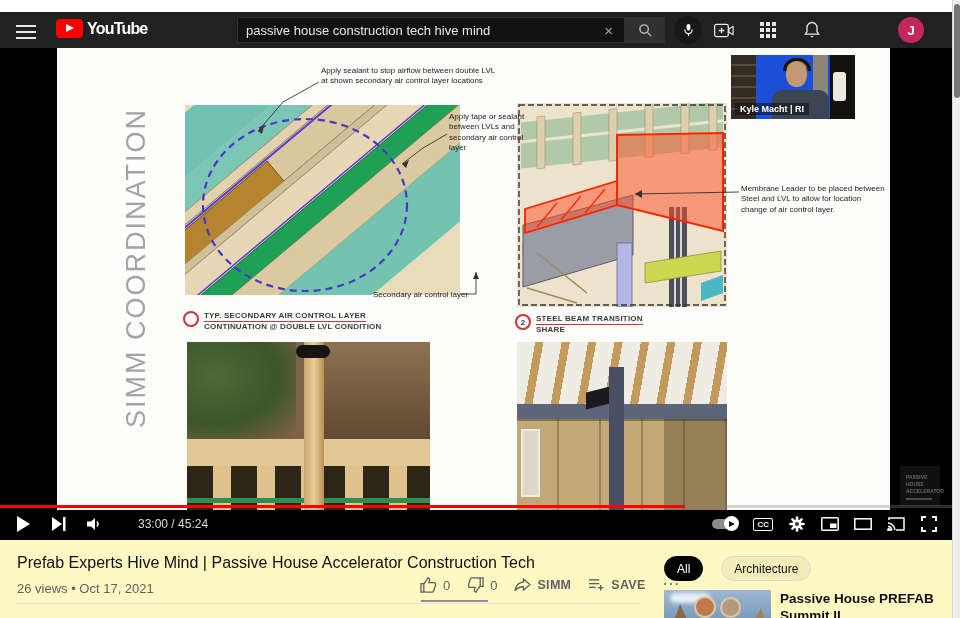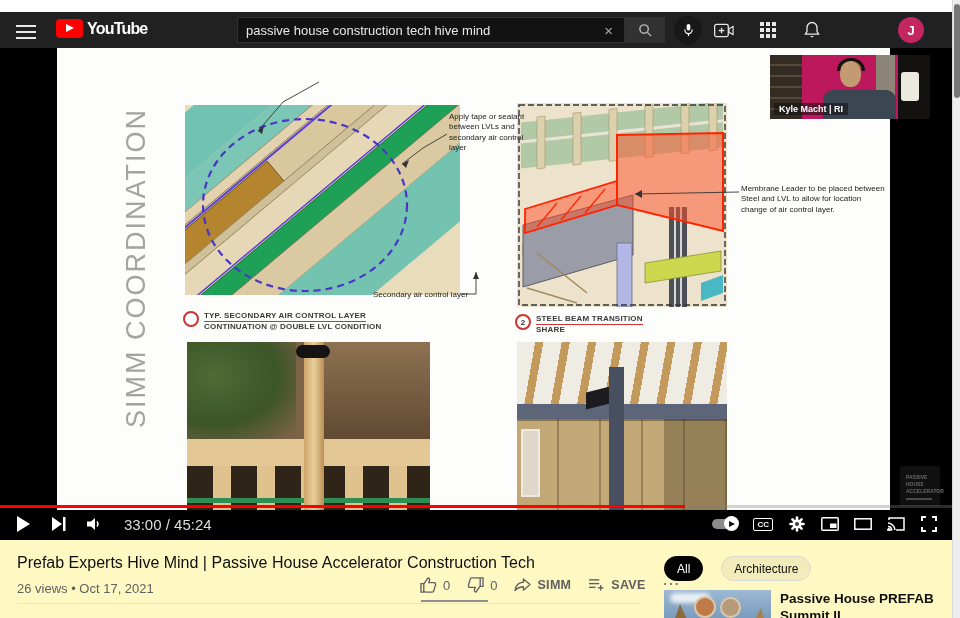--- a/index.html
+++ b/index.html
@@ -60,42 +60,42 @@
   .photo2 { left:460px; width:210px; background:#cbb88e; }
   .p2-ceiling { position:absolute; top:0; left:0; width:100%; height:42%; background:repeating-linear-gradient(100deg, #efece4 0 18px, #c49a5c 18px 26px); }
   .p2-wall { position:absolute; bottom:0; left:0; width:100%; height:58%; background:repeating-linear-gradient(90deg, #c2a876 0 40px, #9a8258 40px 42px); }
   .p2-wall-shadow { position:absolute; bottom:0; right:0; width:30%; height:58%; background:rgba(70,55,35,0.35); }
   .p2-beam { position:absolute; top:37%; left:0; width:100%; height:9%; background:#5c6678; box-shadow:0 2px 0 rgba(0,0,0,0.3); }
   .p2-col { position:absolute; left:44%; top:15%; width:7%; height:85%; background:#474f60; }
   .p2-gusset { position:absolute; left:33%; top:28%; width:13%; height:10%; background:#1c1c20; transform:skewY(-14deg); }
   .p2-window { position:absolute; left:2%; top:52%; width:9%; height:40%; background:#ded8c8; border:2px solid #efeae0; }
 
   
-  .webcam { position:absolute; left:770px; top:19px; width:160px; height:64px; background:#be185d; overflow:hidden; z-index:5; }
+  .webcam { position:absolute; left:731px; top:19px; width:124px; height:64px; background:#1d4ed8; overflow:hidden; z-index:5; }
   .wc-shelf { position:absolute; left:0; top:0; width:20%; height:100%; background:repeating-linear-gradient(180deg, #342c22 0 9px, #57493a 9px 11px); }
   .wc-door { position:absolute; right:22%; top:0; width:12%; height:100%; background:#8d8577; }
   .wc-dark { position:absolute; right:0; top:0; width:20%; height:100%; background:#141210; }
   .wc-lamp { position:absolute; right:7%; top:26%; width:11%; height:46%; background:#eceadf; border-radius:3px; }
   .wc-phones { position:absolute; left:42%; top:4%; width:28px; height:13px; border:3px solid #14110e; border-bottom:none; border-radius:14px 14px 0 0; }
   .wc-head { position:absolute; left:44%; top:9%; width:21px; height:26px; background:#c49a72; border-radius:50% 50% 45% 45%; }
   .wc-hair { position:absolute; left:44%; top:7%; width:21px; height:9px; background:#8a6b42; border-radius:50% 50% 0 0; }
   .wc-body { position:absolute; left:33%; top:55%; width:46%; height:46%; background:#3c4652; border-radius:10px 10px 0 0; }
   .wc-label { position:absolute; left:4px; bottom:4px; background:rgba(15,15,15,0.55); color:#fff; font-size:9px; font-weight:bold; padding:1px 5px; }
 
   .ph-logo { position:absolute; left:900px; top:430px; width:40px; height:40px; background:#101010; color:#6a6a6a; font-size:5px; line-height:1.4; padding:8px 3px 0 6px; font-weight:bold; }
   .ph-logo::after { content:""; position:absolute; left:6px; bottom:6px; width:26px; height:2px; background:#4a4a4a; }
 
   
   .progress-track { position:absolute; left:0; bottom:32px; width:100%; height:3px; background:rgba(130,130,130,0.35); z-index:6; }
   .progress-played { height:100%; background:#ff0000; }
   .controls { position:absolute; left:0; bottom:0; width:100%; height:32px; display:flex; align-items:center; justify-content:space-between; padding:0 14px; background:linear-gradient(rgba(0,0,0,0), rgba(0,0,0,0.55)); z-index:6; }
   .ctrl-left, .ctrl-right { display:flex; align-items:center; gap:18px; }
   .ctrl-right { gap:15px; }
   .ctrl-btn { width:18px; height:18px; display:flex; align-items:center; justify-content:center; cursor:pointer; }
-  .time { color:#ddd; font-size:15px; margin-left:2px; }
+  .time { color:#ddd; font-size:12px; margin-left:16px; }
   .autoplay-pill { width:26px; height:10px; background:#8c8c8c; border-radius:6px; position:relative; cursor:pointer; }
   .autoplay-knob { position:absolute; right:-1px; top:-3px; width:15px; height:15px; border-radius:50%; background:#fff; display:flex; align-items:center; justify-content:center; }
   .autoplay-knob::after { content:""; border-left:6px solid #111; border-top:3.5px solid transparent; border-bottom:3.5px solid transparent; margin-left:1px; }
   .cc-btn { border:1.6px solid #fff; border-radius:2px; color:#fff; font-size:8px; font-weight:bold; padding:1px 3px; cursor:pointer; }
 
   
   .below { position:absolute; top:540px; left:0; width:952px; height:78px; background:#fef9c3; }
   .video-title { position:absolute; left:17px; top:14px; width:620px; font-size:16px; color:#0f0f0f; }
   .video-meta { position:absolute; left:17px; top:41px; font-size:13px; color:#606060; }
   .actions { position:absolute; left:420px; top:36px; display:flex; align-items:center; gap:17px; color:#606060; }
@@ -278,20 +278,21 @@
       <div class="photo photo2">
         <div class="p2-ceiling"></div>
         <div class="p2-wall"></div>
         <div class="p2-wall-shadow"></div>
         <div class="p2-beam"></div>
         <div class="p2-gusset"></div>
         <div class="p2-col"></div>
         <div class="p2-window"></div>
       </div>
 
+      <div class="ann ann-sealant">Apply sealant to stop airflow between double LVL at shown secondary air control layer locations</div>
       <div class="ann ann-tape">Apply tape or sealant between LVLs and secondary air control layer</div>
       <div class="ann ann-secondary">Secondary air control layer</div>
       <div class="ann ann-membrane">Membrane Leader to be placed between Steel and LVL to allow for location change of air control layer.</div>
 
       <div class="detail-label detail1">
         <div class="ring"></div>
         <div class="detail-text">
           <span class="dt-title">TYP. SECONDARY AIR CONTROL LAYER</span><br>
           <span>CONTINUATION @ DOUBLE LVL CONDITION</span>
         </div>

